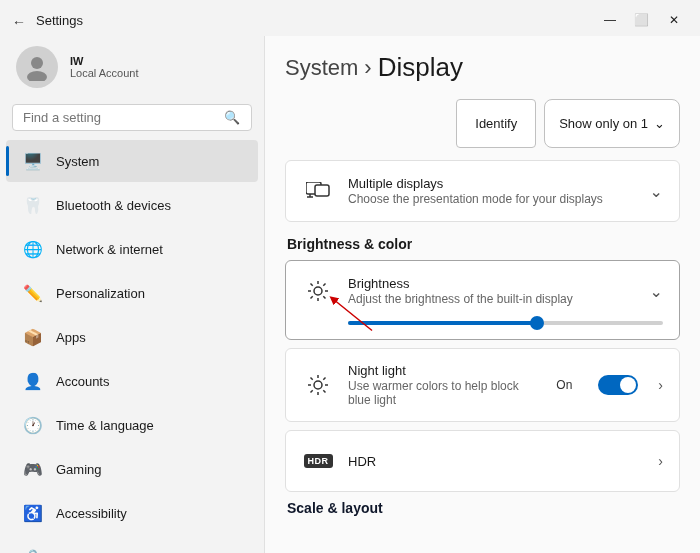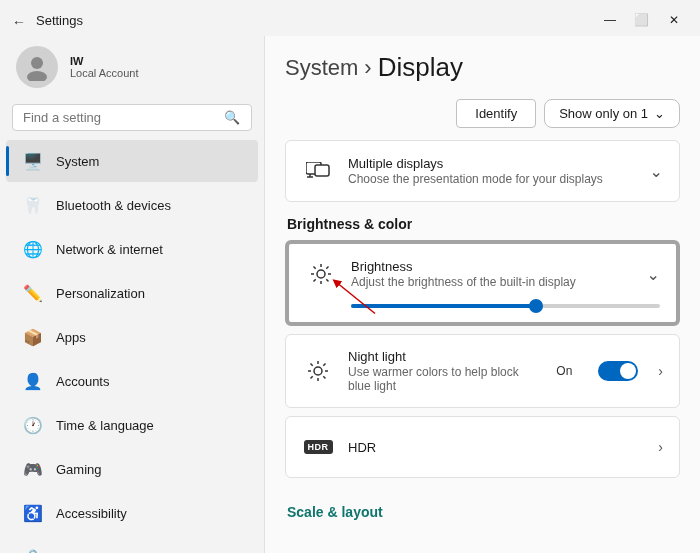--- a/index.html
+++ b/index.html
@@ -178,21 +178,21 @@
       color: #1a1a1a;
     }
 
     .top-controls {
       display: flex;
       gap: 8px;
       justify-content: flex-end;
       margin-bottom: 12px;
     }
     .identify-btn {
-      padding: 6px 18px;
+      padding: 16px 18px;
       border: 1px solid #c0c0c0;
       background: #fff;
       border-radius: 4px;
       font-size: 13px;
       cursor: pointer;
       color: #1a1a1a;
     }
     .show-only-btn {
       padding: 6px 14px;
       border: 1px solid #c0c0c0;
@@ -249,21 +249,21 @@
       font-size: 14px;
       font-weight: 600;
       color: #1a1a1a;
       margin: 14px 0 8px 0;
       padding-left: 2px;
     }
 
     
     .brightness-card {
       background: #fff;
-      border: 4px solid #a3a3a3;
+      border: 1px solid #a3a3a3;
       border-radius: 6px;
       margin-bottom: 8px;
     }
     .brightness-header {
       display: flex;
       align-items: center;
       padding: 14px 16px 0 16px;
       gap: 14px;
     }
     .brightness-body {
@@ -349,23 +349,23 @@
       font-size: 9px;
       font-weight: 700;
       padding: 2px 4px;
       border-radius: 3px;
       letter-spacing: 0.5px;
     }
 
     .scale-label {
       font-size: 14px;
       font-weight: 600;
-      color: #0f766e;
+      color: #0f172a;
       padding-left: 2px;
-      margin-top: 26px;
+      margin-top: 8px;
     }
 
     
     .icon-blue { color: #0067c0; }
     .icon-gray { color: #666; }
 
     
     ::-webkit-scrollbar { width: 6px; }
     ::-webkit-scrollbar-thumb { background: #c0c0c0; border-radius: 3px; }
   </style>

